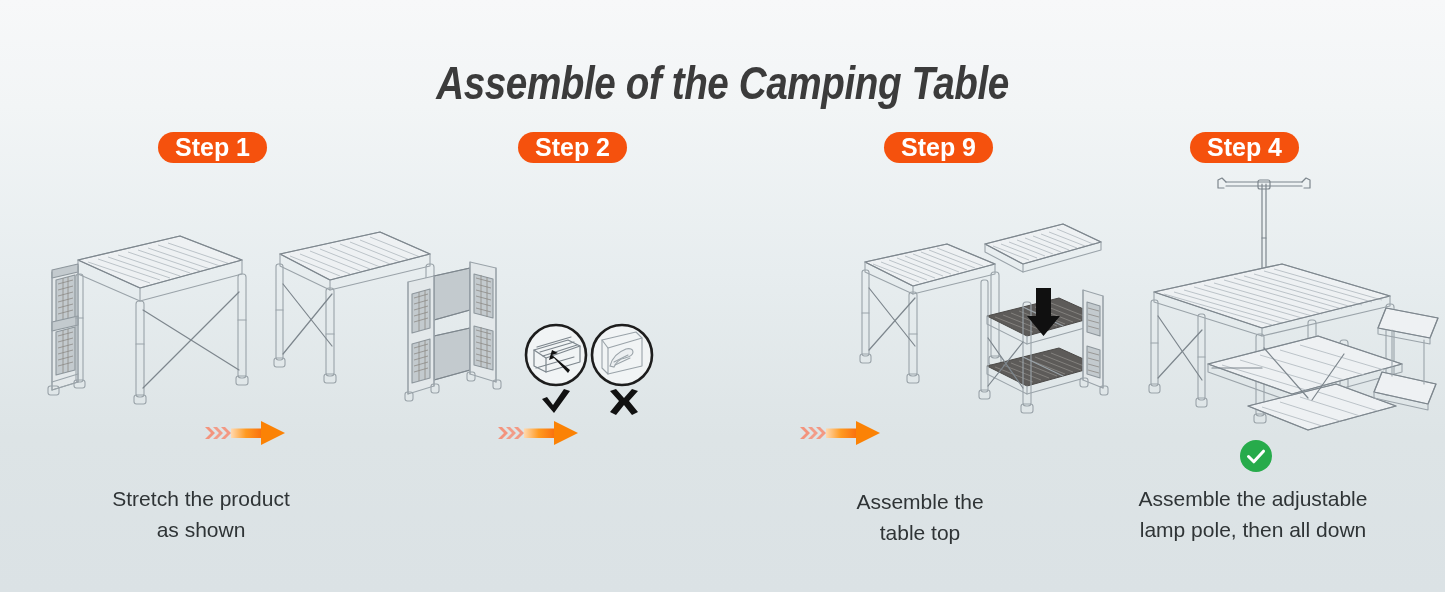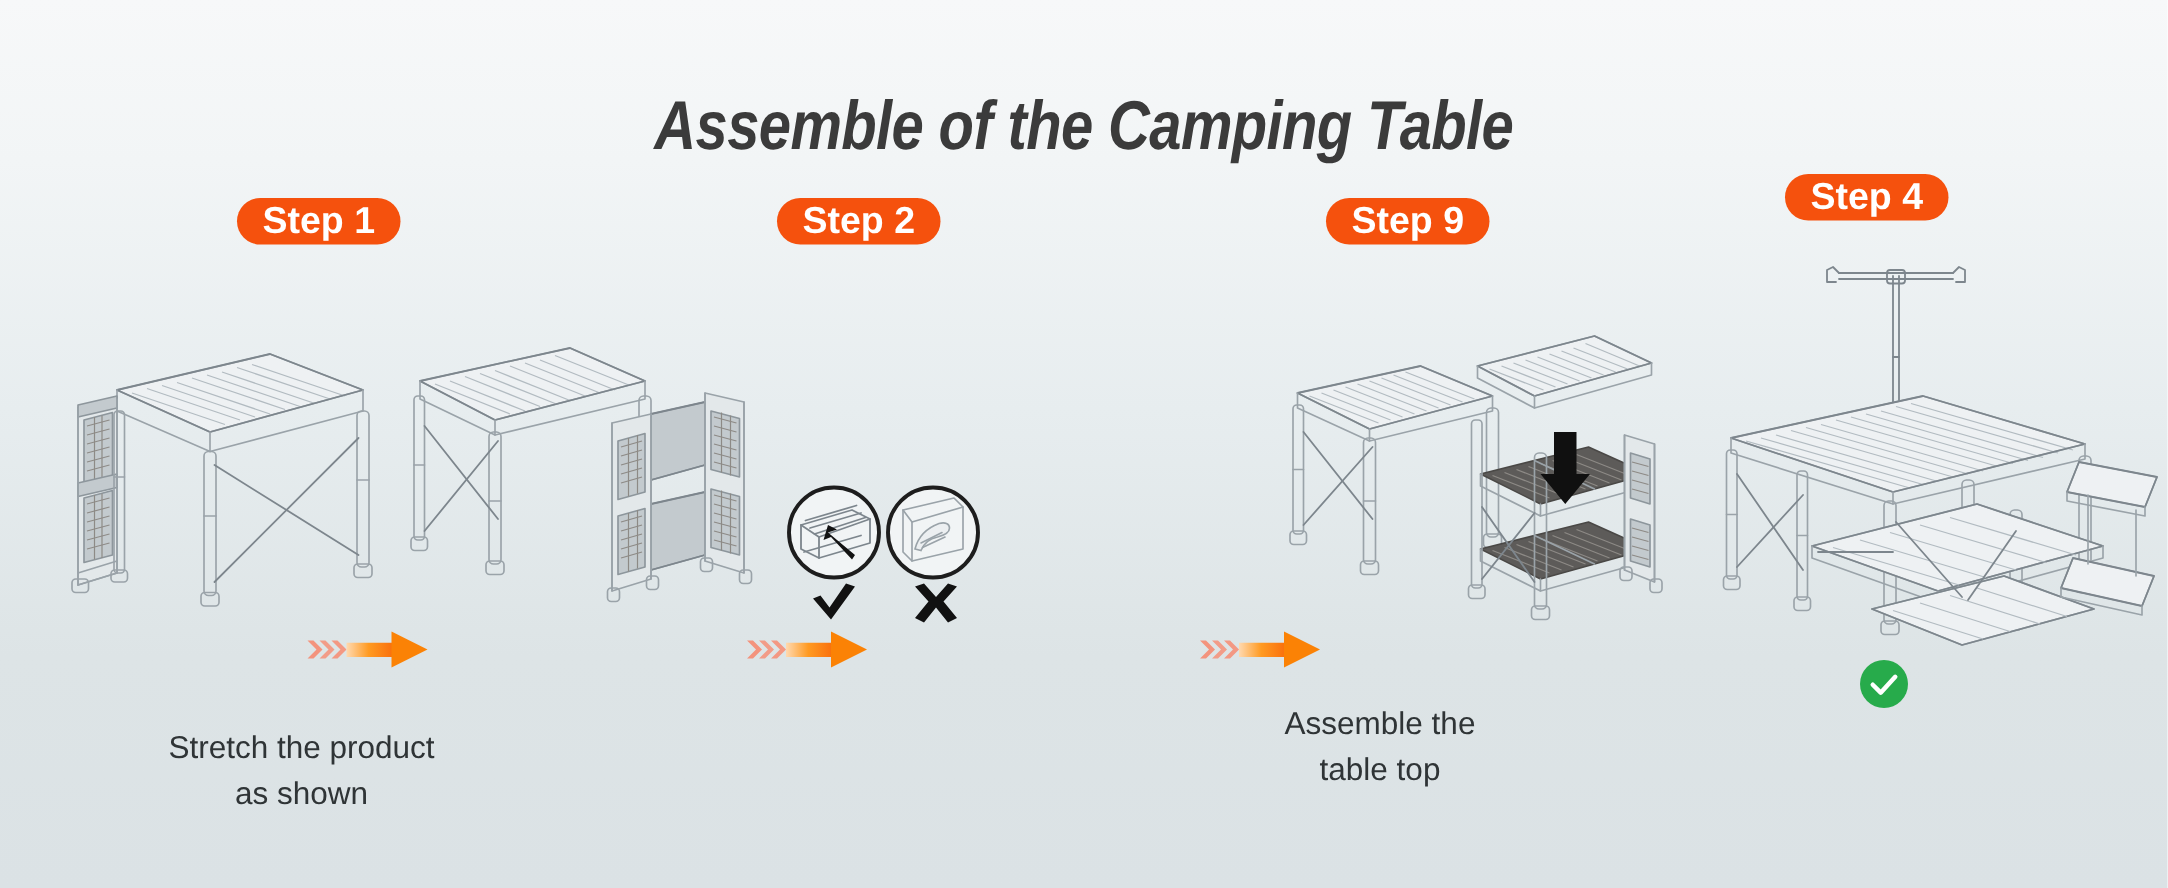--- a/index.html
+++ b/index.html
@@ -480,24 +480,24 @@
       <g fill="#f8866b" opacity="0.85">
         <path d="M2,9 L8,15 L2,21 L6,21 L12,15 L6,9 Z"></path>
         <path d="M10,9 L16,15 L10,21 L14,21 L20,15 L14,9 Z" opacity="0.9"></path>
         <path d="M18,9 L24,15 L18,21 L22,21 L28,15 L22,9 Z" opacity="0.95"></path>
       </g>
       <rect x="28" y="10.5" width="33" height="9.5" fill="url(#ag3)"></rect>
       <polygon points="58,3 82,15 58,27" fill="#fb8205"></polygon>
     </svg>
   </div>
 
-  <div class="caption" style="left:780px; top:467px; width:280px;">Assemble the
+  <div class="caption" style="left:780px; top:486px; width:280px;">Assemble the
 table top</div>
 
-  <div class="badge" style="left:1190px; top:116px;text-align:center;">Step 4</div>
+  <div class="badge" style="left:1190px; top:132px;text-align:center;">Step 4</div>
 
   <div class="panel" style="left:1140px; top:168px;">
     <svg width="305" height="265" viewBox="0 0 305 265">
 
       <g>
         <g class="ln-d">
           <line x1="122" y1="16" x2="122" y2="152"></line>
           <line x1="126" y1="16" x2="126" y2="152"></line>
 
           <line x1="86" y1="14" x2="162" y2="14"></line>
@@ -595,14 +595,16 @@
     </svg>
   </div>
 
   <div class="greencheck" style="left:1240px; top:440px;">
     <svg width="32" height="32" viewBox="0 0 32 32">
       <circle cx="16" cy="16" r="16" fill="#27ab4b"></circle>
       <path d="M8.5,16.5 L13.8,21.8 L23.5,11.2" fill="none" stroke="#ffffff" stroke-width="3" stroke-linecap="round" stroke-linejoin="round"></path>
     </svg>
   </div>
 
+  <div class="caption" style="left:1078px; top:483px; width:350px;">Assemble the adjustable
+lamp pole, then all down</div>
 
 </div>
 
 </body></html>

